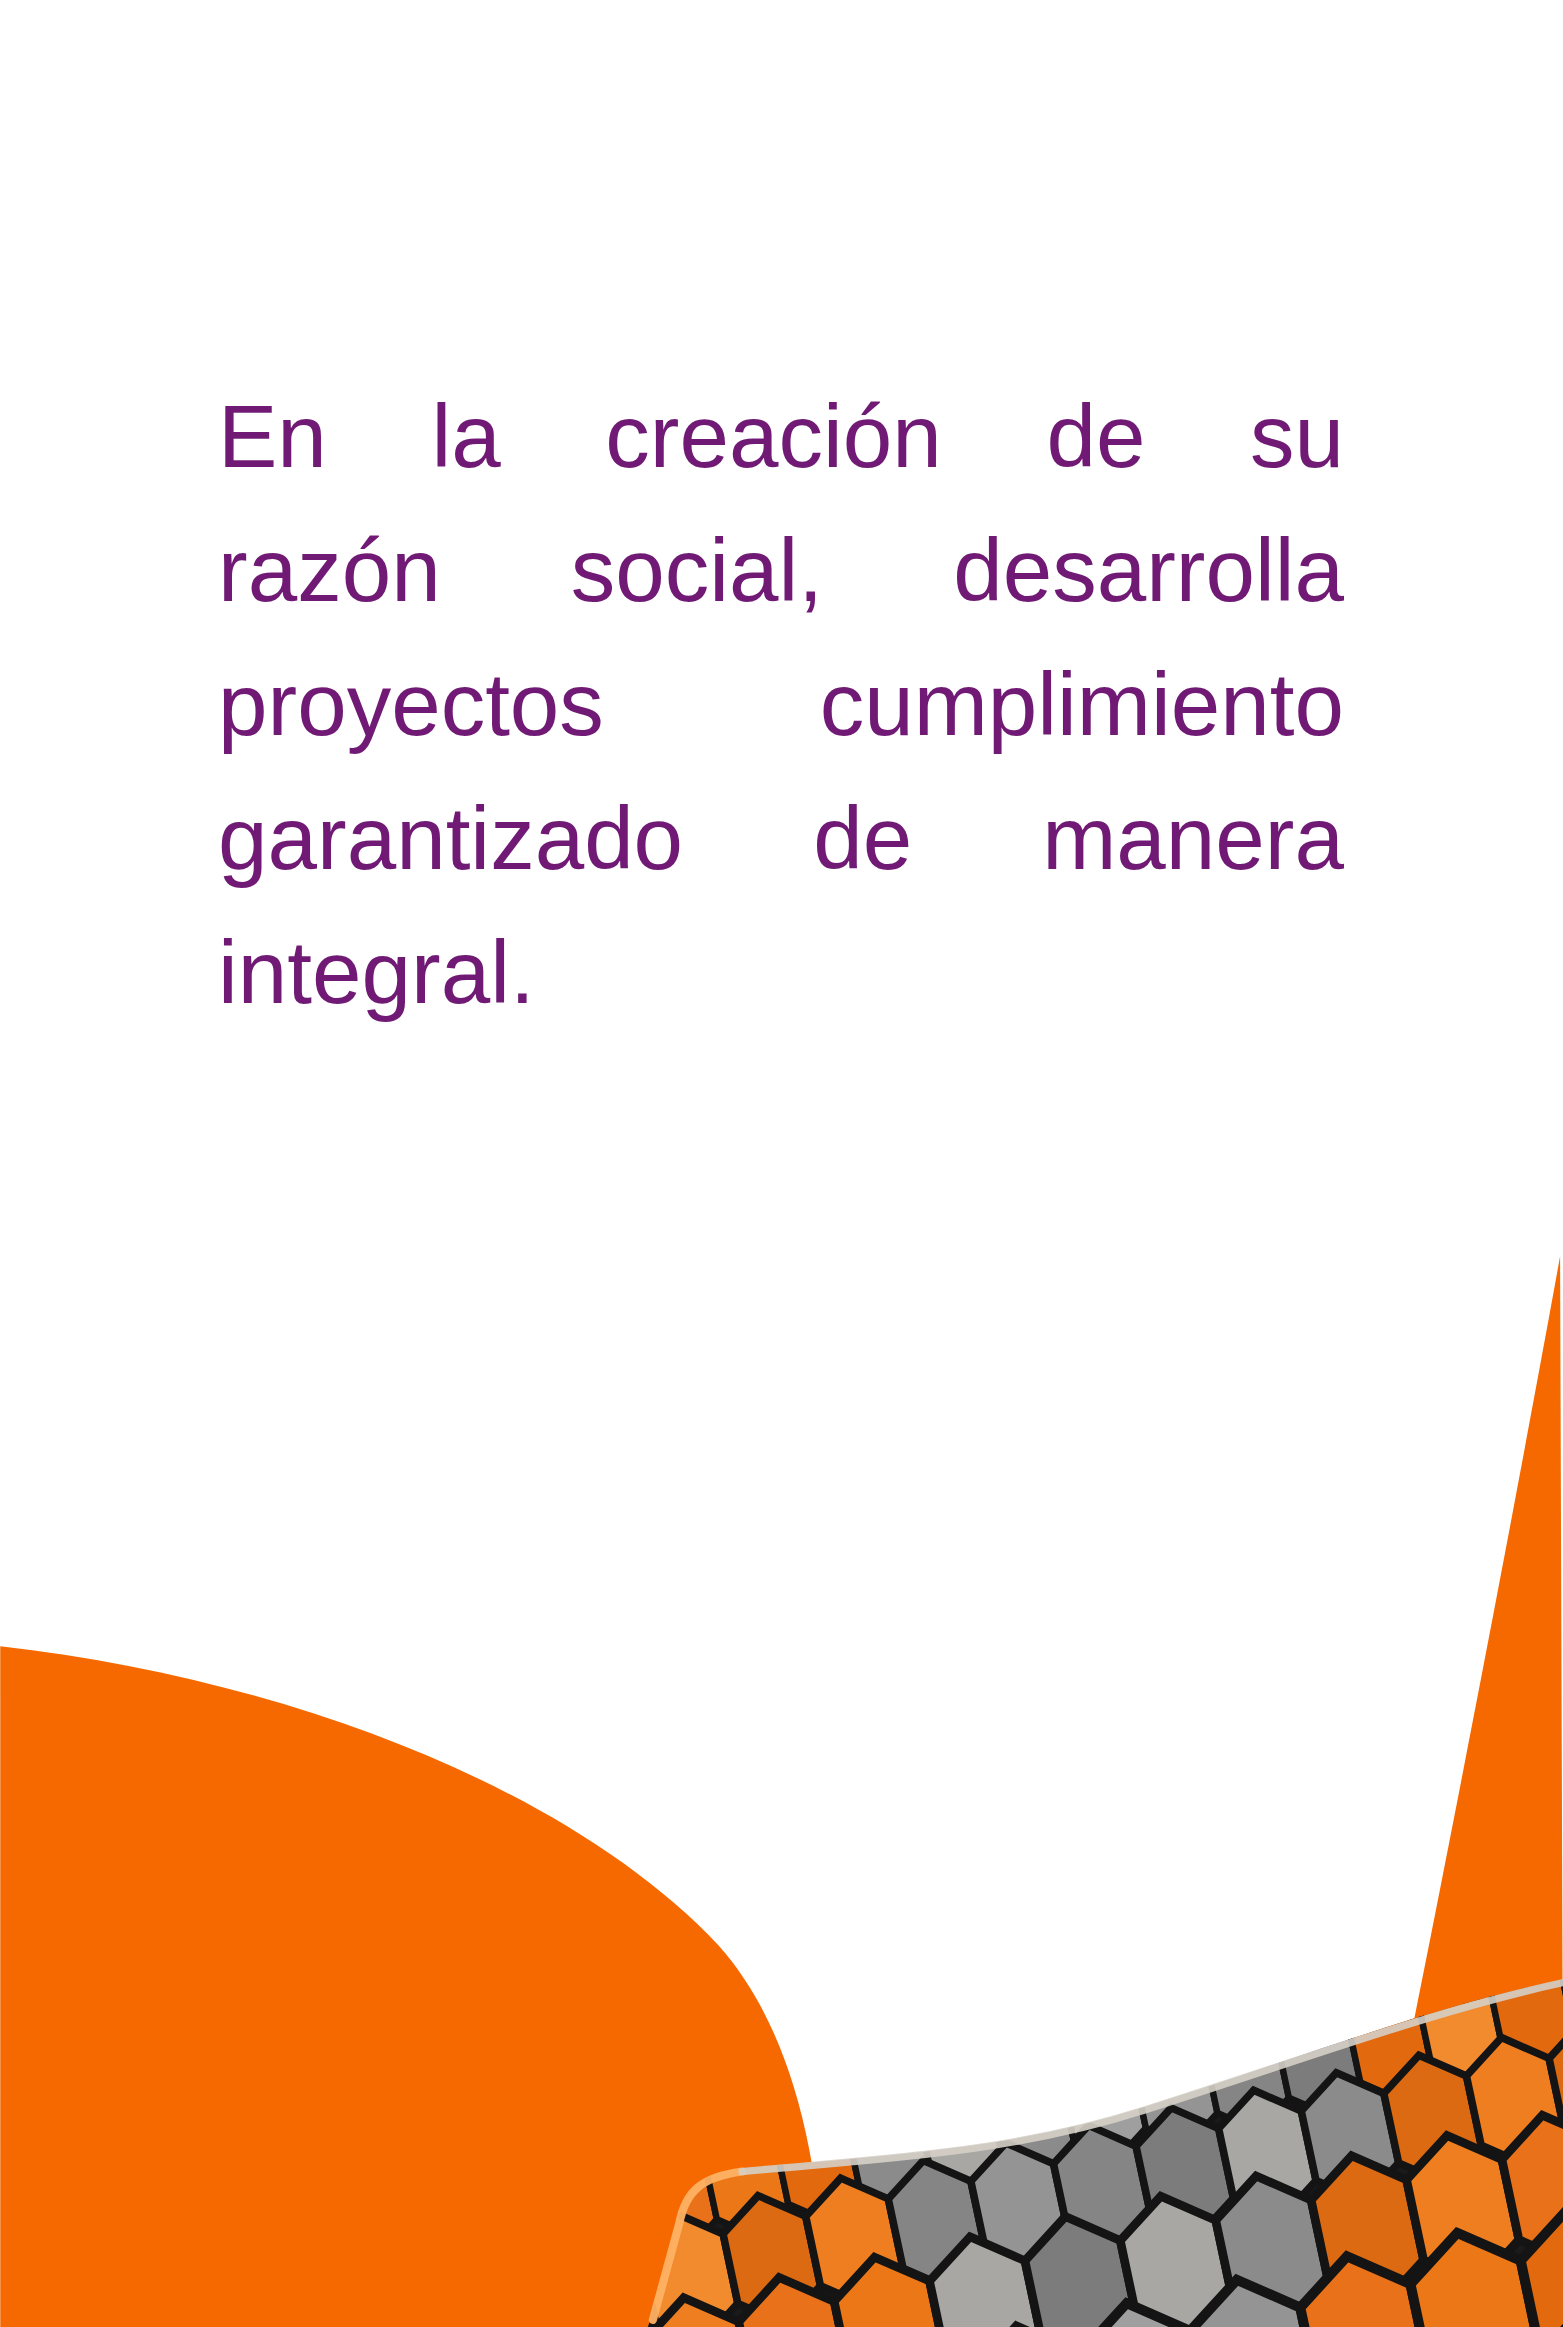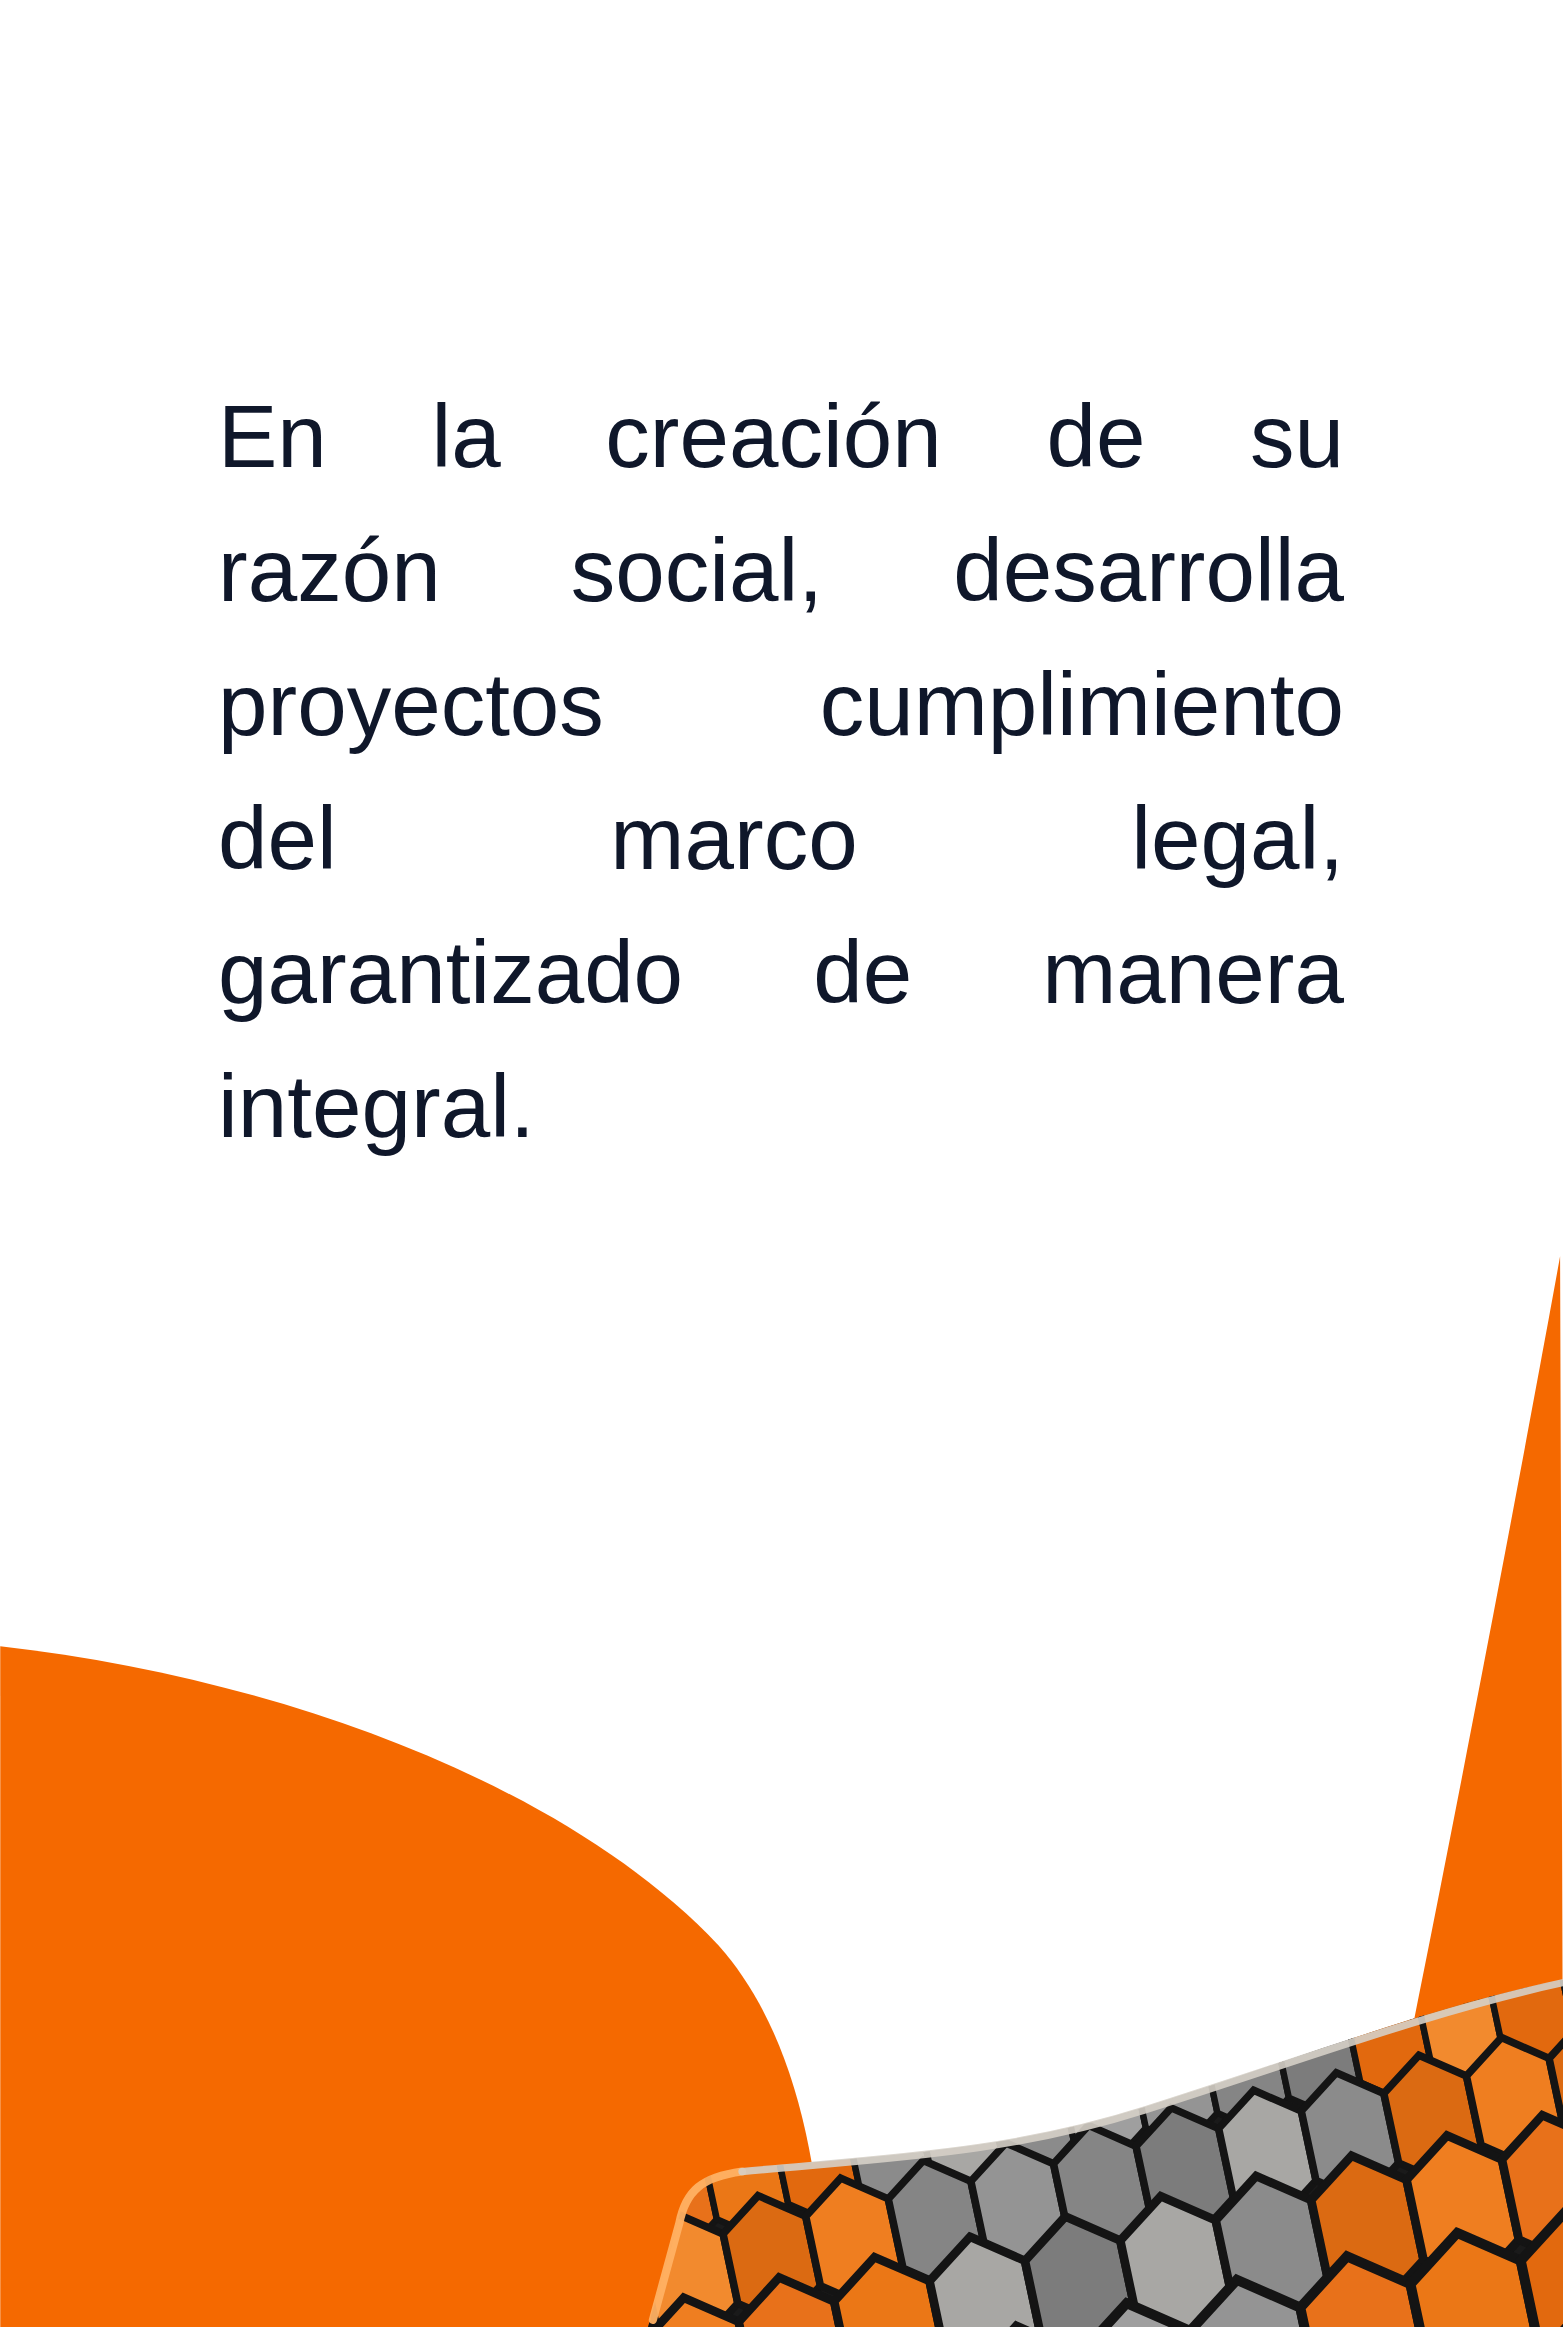--- a/index.html
+++ b/index.html
@@ -195,23 +195,22 @@
           <polygon points="1867.7,2526.9 1948.3,2562.1 1973.3,2679.7 1914.0,2744.7 1833.3,2709.4 1808.3,2591.8" fill="#db6a12" stroke="#141414" stroke-width="12.7"></polygon>
           <polygon points="2007.7,2497.1 2088.3,2532.3 2113.3,2649.9 2054.0,2714.9 1973.3,2679.7 1948.3,2562.1" fill="#ef7e20" stroke="#141414" stroke-width="12.7"></polygon>
         </g>
     </g>
 
     <path id="rimLeft" fill="none" stroke-width="9" stroke-linecap="round" opacity="0.95" d="M 718,2552 L 747,2446 C 754,2410 772,2395 816,2389" stroke="#ffb163"></path>
     <path id="rimTop" fill="none" stroke-width="8" stroke-linecap="round" opacity="0.9" d="M 816,2389 C 975,2374 1110,2369 1260,2321
              C 1430,2267 1580,2211 1720,2181" stroke="#d5cfc7"></path>
   </svg>
 
-  <div class="paragraph" id="paragraph" style="color: #0f172a;">
+  <div class="paragraph" id="paragraph" style="color: #701a75;">
       <div class="line">En la creación de su</div>
       <div class="line">razón social, desarrolla</div>
       <div class="line">proyectos cumplimiento</div>
-      <div class="line">del marco legal,</div>
       <div class="line">garantizado de manera</div>
       <div class="line last">integral.</div>
     </div>
 
 </div>
 
 
 </body></html>

